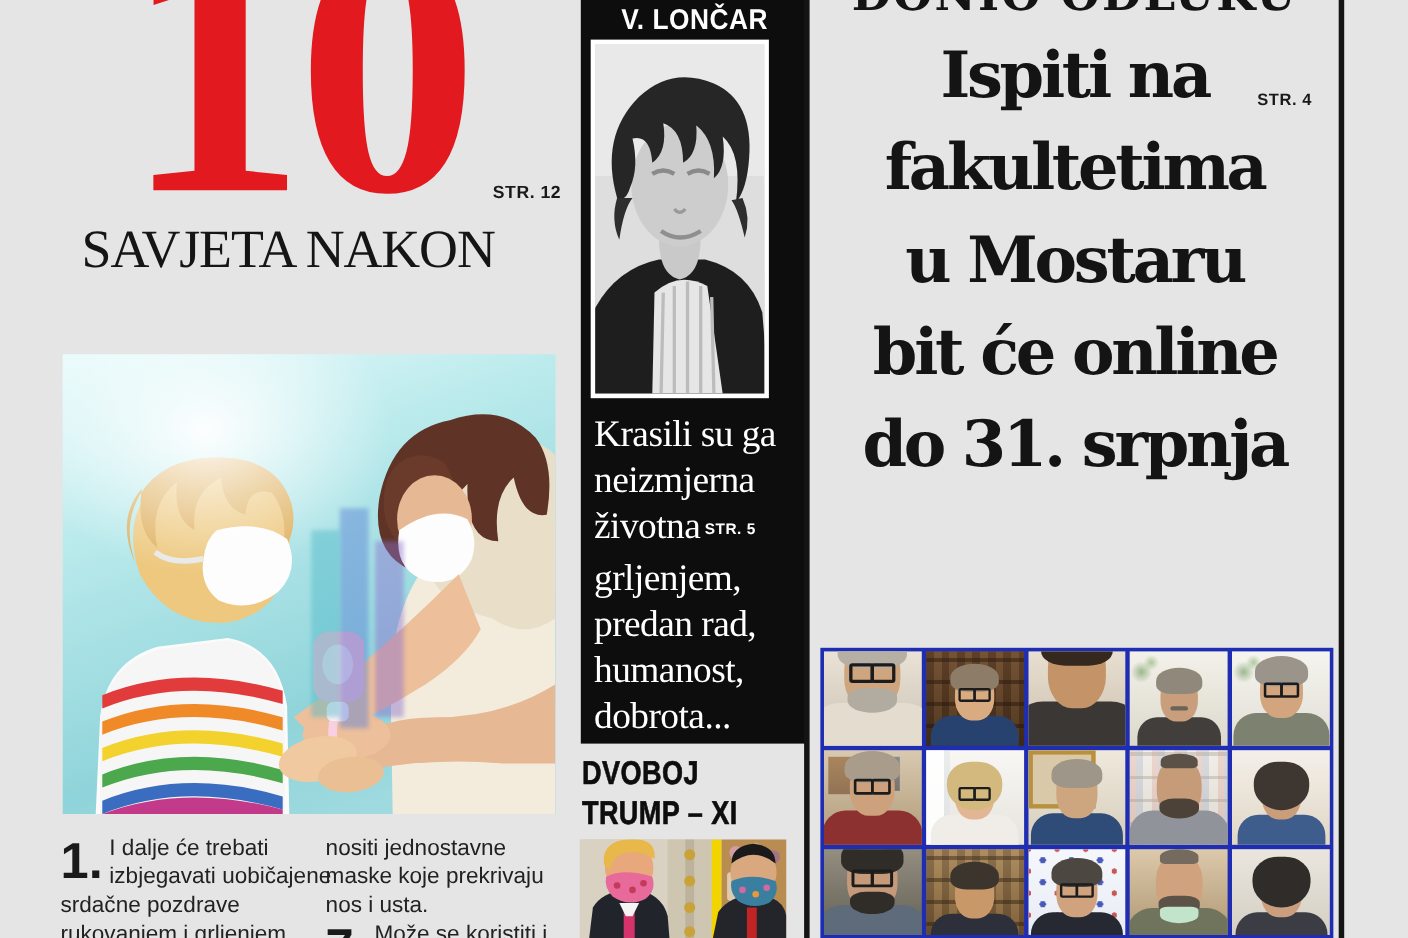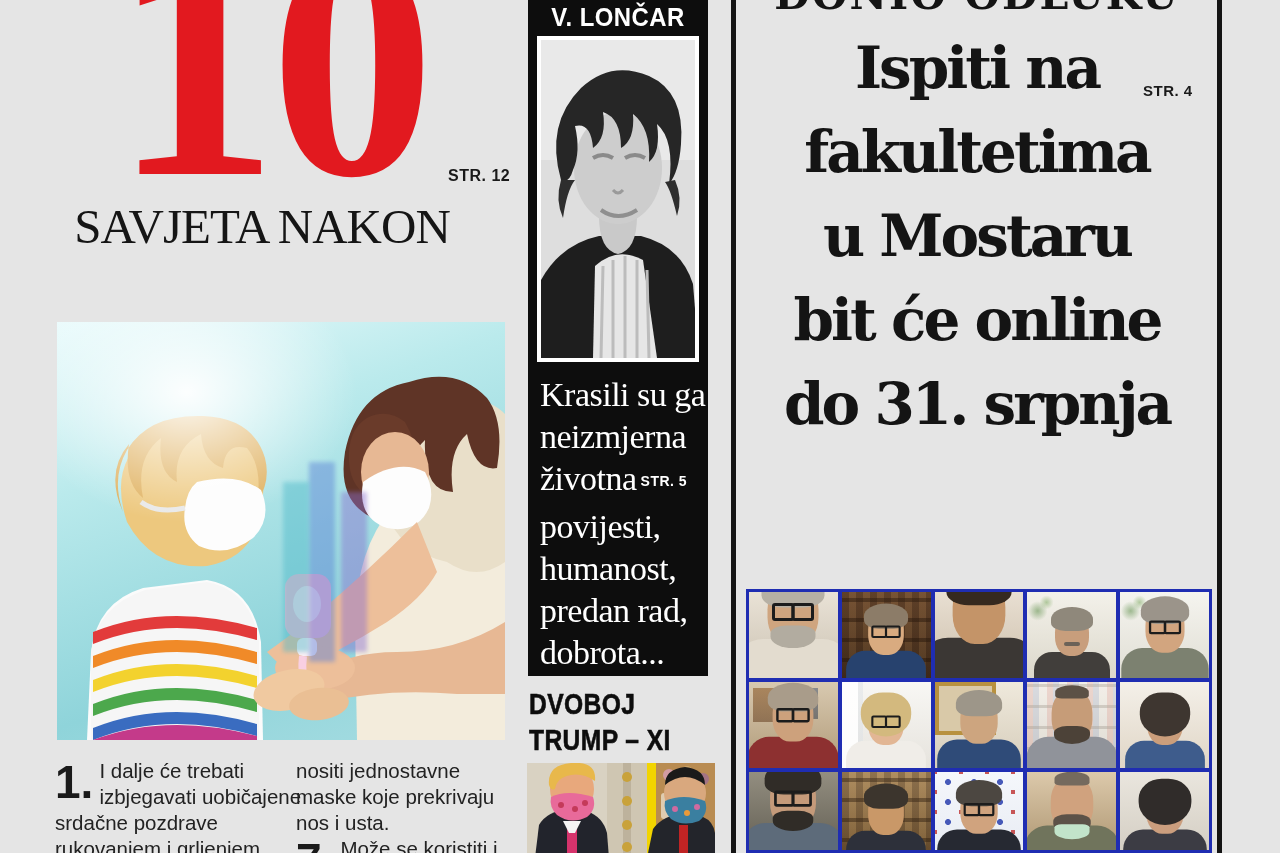--- a/index.html
+++ b/index.html
@@ -20,21 +20,21 @@
   .left-photo { position:absolute; left:57px; top:322px; width:448px; height:418px; overflow:hidden;
     background:linear-gradient(160deg,#eafbfc 0%,#baeaec 30%,#8fd4da 70%,#a8dde2 100%); }
   .lp-glow { position:absolute; left:-40px; top:-60px; width:340px; height:260px; border-radius:50%;
     background:radial-gradient(closest-side, rgba(255,255,255,.95), rgba(255,255,255,0)); }
   .lp-strip { position:absolute; top:140px; width:26px; height:200px; opacity:.45; filter:blur(2px); }
   .lp-s1 { left:252px; background:#5a7fd6; }
   .lp-s2 { left:284px; background:#8a6fd0; height:160px; top:170px; }
   .lp-s3 { left:226px; background:#4fb9c9; height:170px; top:160px; }
 
   
-  .mid-box { position:absolute; left:528px; top:0; width:180px; height:676px; background:#0d0d0d; }
+  .mid-box { position:absolute; left:528px; top:0; width:207px; height:676px; background:#0d0d0d; }
   .mid-kicker { position:absolute; left:0; top:2px; width:100%; text-align:center; color:#fff;
     font-weight:bold; font-size:26px; letter-spacing:.5px; transform:scaleX(.92); }
   .mid-photo-frame { position:absolute; left:9px; top:36px; width:162px; height:326px;
     background:#fff; padding:4px; }
   .mid-photo { position:relative; width:154px; height:318px; overflow:hidden;
     background:linear-gradient(180deg,#ececec 0%,#d6d6d6 55%,#bdbdbd 100%); }
   .mid-quote { position:absolute; left:12px; top:374px; width:168px; color:#fff;
     font-family:"Liberation Serif", serif; font-size:34px; line-height:42px; letter-spacing:-.5px; }
   .strsmall { font-family:"Liberation Sans", sans-serif; font-weight:bold; font-size:14px;
     letter-spacing:.5px; position:relative; top:-4px; left:4px; }
@@ -214,23 +214,23 @@
           <path d="M52 118 Q62 112 72 118 M84 118 Q94 112 104 118" stroke="#8a8a8a" stroke-width="4" fill="none"></path>
           <path d="M72 150 Q77 156 82 150" stroke="#9a9a9a" stroke-width="3" fill="none"></path>
           <path d="M60 170 Q77 182 96 170" stroke="#8f8f8f" stroke-width="4" fill="none"></path>
         </svg>
       </div>
     </div>
     <div class="mid-quote">
       <div>Krasili su ga</div>
       <div>neizmjerna</div>
       <div><span>životna</span><span class="strsmall">STR. 5</span></div>
-      <div>povijesti,</div>
+      <div>grljenjem,</div>
+      <div>predan rad,</div>
       <div>humanost,</div>
-      <div>predan rad,</div>
       <div>dobrota...</div>
     </div>
   </div>
 
   <div class="duel">
     <div>DVOBOJ</div>
     <div>TRUMP – XI</div>
   </div>
 
   <div class="duel-photo">

